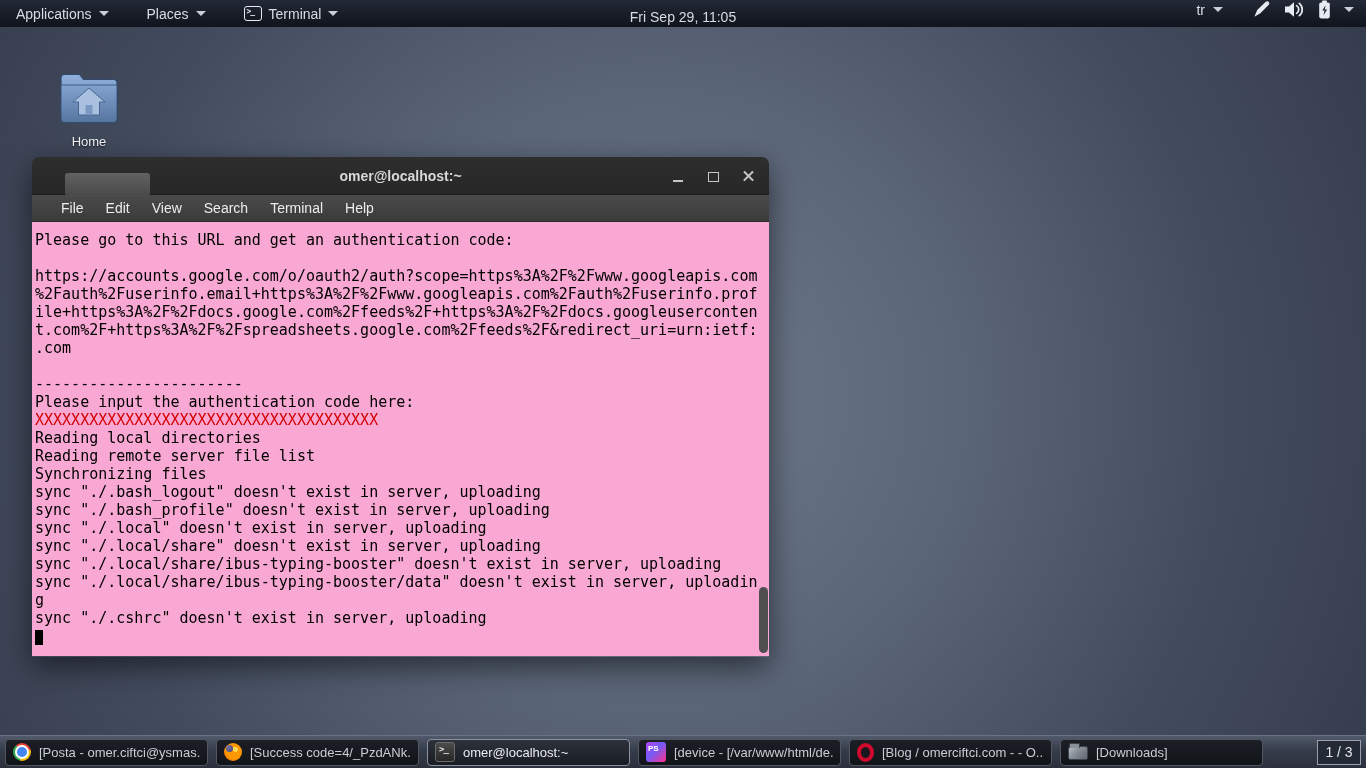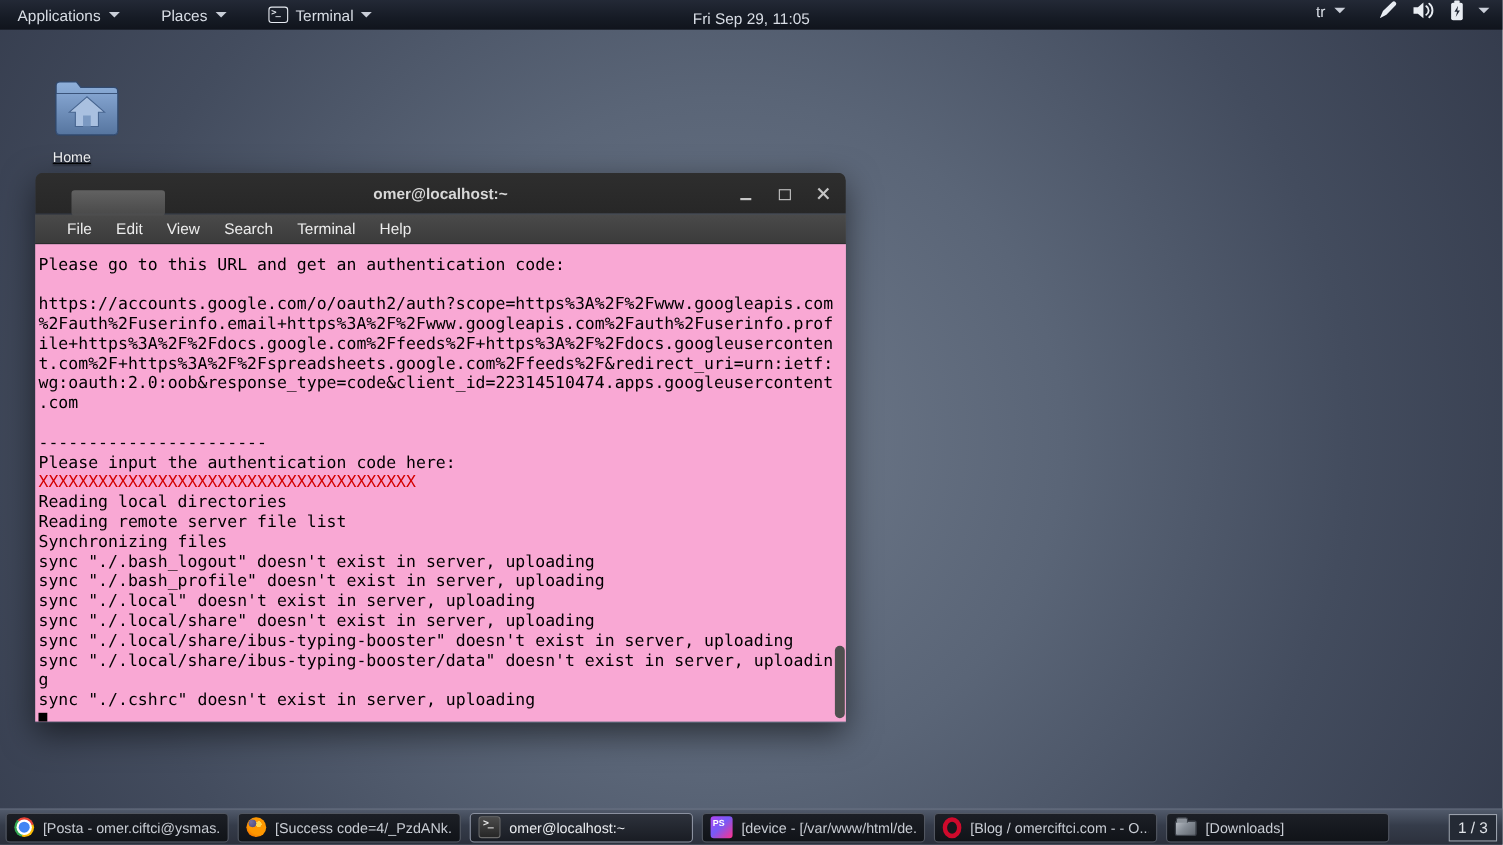--- a/index.html
+++ b/index.html
@@ -26,21 +26,21 @@
     content:">_"; position:absolute; top:0px; left:2px; font-size:8px; font-weight:bold;
     letter-spacing:-1px; color:#e6eaf1; font-family:"DejaVu Sans Mono", monospace;
   }
   .panel-clock { position:absolute; left:50%; transform:translateX(-50%); top:0; height:34px; display:flex; align-items:center; }
   .panel-right { margin-left:auto; display:flex; align-items:center; gap:15px; }
   .kbd-cluster { display:flex; align-items:center; gap:8px; }
   .status-cluster { display:flex; align-items:center; gap:13px; margin-left:14px; }
   .sicon { display:flex; align-items:center; }
 
   
-  .desktop-icon { position:absolute; left:48px; top:70px; width:82px; text-align:left; cursor:default;text-decoration:underline; }
+  .desktop-icon { position:absolute; left:48px; top:70px; width:82px; text-align:center; cursor:default; }
   .desktop-icon .di-label { margin-top:4px; color:#f2f4f7; font-size:13px; text-shadow:0 1px 2px rgba(0,0,0,.7); }
 
   
   .term-window {
     position:absolute; left:32px; top:157px; width:737px; height:500px;
     border-radius:7px 7px 0 0; box-shadow:0 10px 30px rgba(0,0,0,.55);
     z-index:10;
   }
   .term-titlebar {
     position:relative; height:38px; background:linear-gradient(180deg,#2e2e2e,#272727);
@@ -235,21 +235,20 @@
         <div class="term-line"></div>
 
         <div class="term-line">https://accounts.google.com/o/oauth2/auth?scope=https%3A%2F%2Fwww.googleapis.com</div>
 
         <div class="term-line">%2Fauth%2Fuserinfo.email+https%3A%2F%2Fwww.googleapis.com%2Fauth%2Fuserinfo.prof</div>
 
         <div class="term-line">ile+https%3A%2F%2Fdocs.google.com%2Ffeeds%2F+https%3A%2F%2Fdocs.googleuserconten</div>
 
         <div class="term-line">t.com%2F+https%3A%2F%2Fspreadsheets.google.com%2Ffeeds%2F&amp;redirect_uri=urn:ietf:</div>
 
-        <div class="term-line">wg:oauth:2.0:oob&amp;response_type=code&amp;client_id=22314510474.apps.googleusercontent</div>
 
         <div class="term-line">.com</div>
 
         <div class="term-line"></div>
 
         <div class="term-line">-----------------------</div>
 
         <div class="term-line">Please input the authentication code here:</div>
 
         <div class="term-line red">XXXXXXXXXXXXXXXXXXXXXXXXXXXXXXXXXXXXXX</div>

